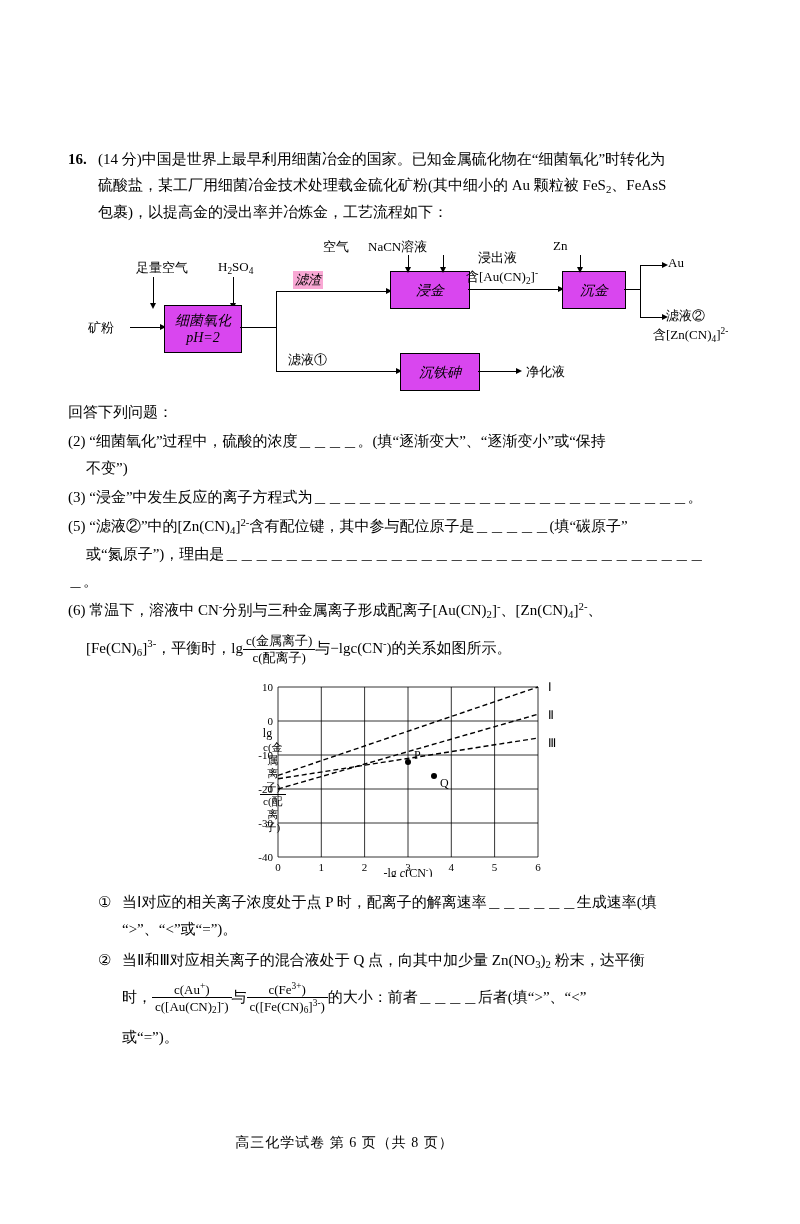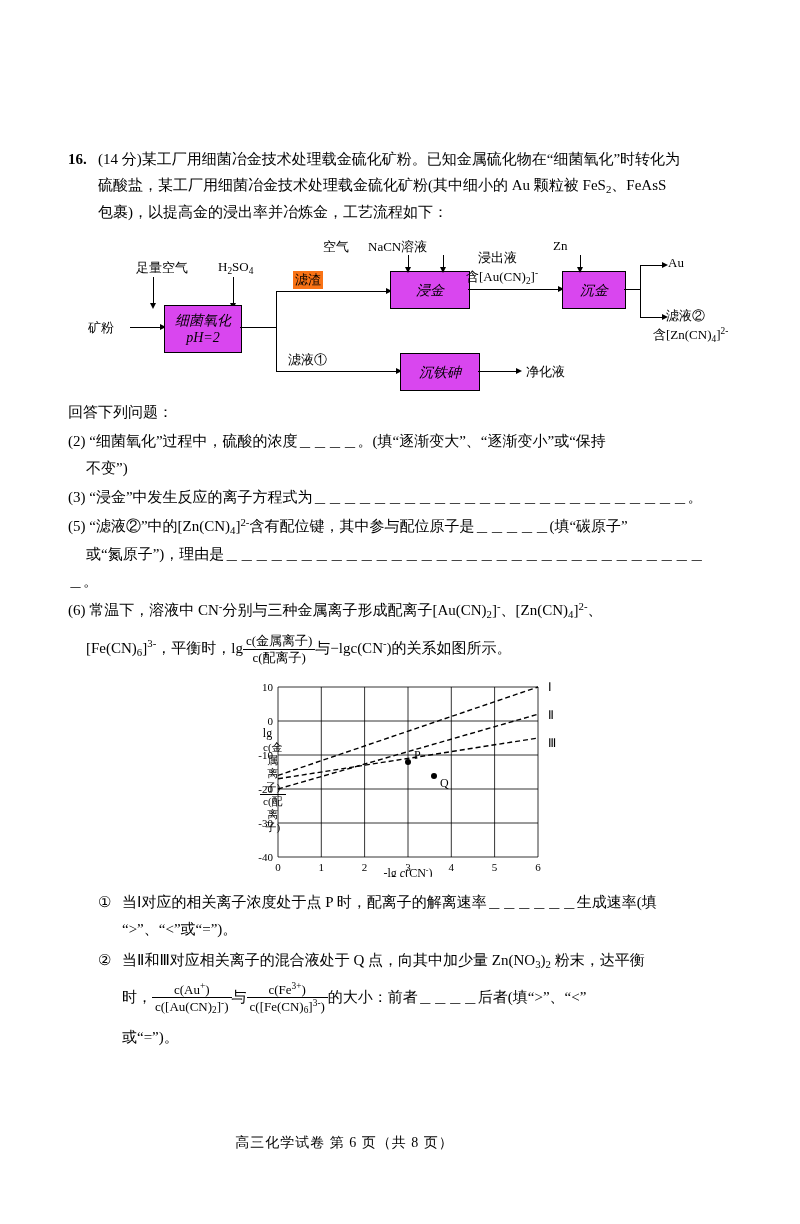--- a/index.html
+++ b/index.html
@@ -52,21 +52,21 @@
 </style>
 </head>
 <body>
 
 <div class="page">
   <div class="content">
 
     <div class="q-head">
       <div class="q-num"><span>16.</span></div>
       <div class="q-body">
-        <span>(14 分)</span><span>某工厂用细菌冶金技术处理载金硫化矿粉。已知金属硫化物在“细菌氧化”时转化为</span><br>
+        <span>(14 分)</span><span>中国是世界上最早利用细菌冶金的国家。已知金属硫化物在“细菌氧化”时转化为</span><br>
         <span>硫酸盐，某工厂用细菌冶金技术处理载金硫化矿粉(其中细小的 Au 颗粒被 FeS</span><sub>2</sub><span>、FeAsS</span><br>
         <span>包裹)，以提高金的浸出率并冶炼金，工艺流程如下：</span>
       </div>
     </div>
 
     <div class="flow">
 
       <span class="lbl" style="left:68px;top:24px;">足量空气</span>
       <span class="lbl" style="left:150px;top:24px;"><span>H</span><sub>2</sub><span>SO</span><sub>4</sub></span>
       <span class="lbl" style="left:255px;top:3px;">空气</span>
@@ -85,21 +85,21 @@
       <div class="box" style="left:96px;top:70px;width:76px;height:46px;">
         <span>细菌氧化</span>
         <span>pH=2</span>
       </div>
 
       <div class="ln hln" style="left:172px;top:92px;width:36px;"></div>
       <div class="ln vln" style="left:208px;top:56px;height:80px;"></div>
 
       <div class="ln hln" style="left:208px;top:56px;width:112px;"></div>
       <div class="arrowR" style="left:318px;top:52.5px;"></div>
-      <span class="lbl" style="left:225px;top:36px;background:#f97316;padding:0 2px;">滤渣</span>
+      <span class="lbl" style="left:225px;top:36px;background:#f9a8d4;padding:0 2px;font-style:italic;">滤渣</span>
 
       <div class="ln hln" style="left:208px;top:136px;width:122px;"></div>
       <div class="arrowR" style="left:328px;top:132.5px;"></div>
       <span class="lbl" style="left:218px;top:116px;background:#fff;padding:0 2px;">滤液①</span>
 
       <div class="box" style="left:322px;top:36px;width:78px;height:36px;">
         <span>浸金</span>
       </div>
 
       <div class="ln vln" style="left:340px;top:20px;height:16px;"></div>

